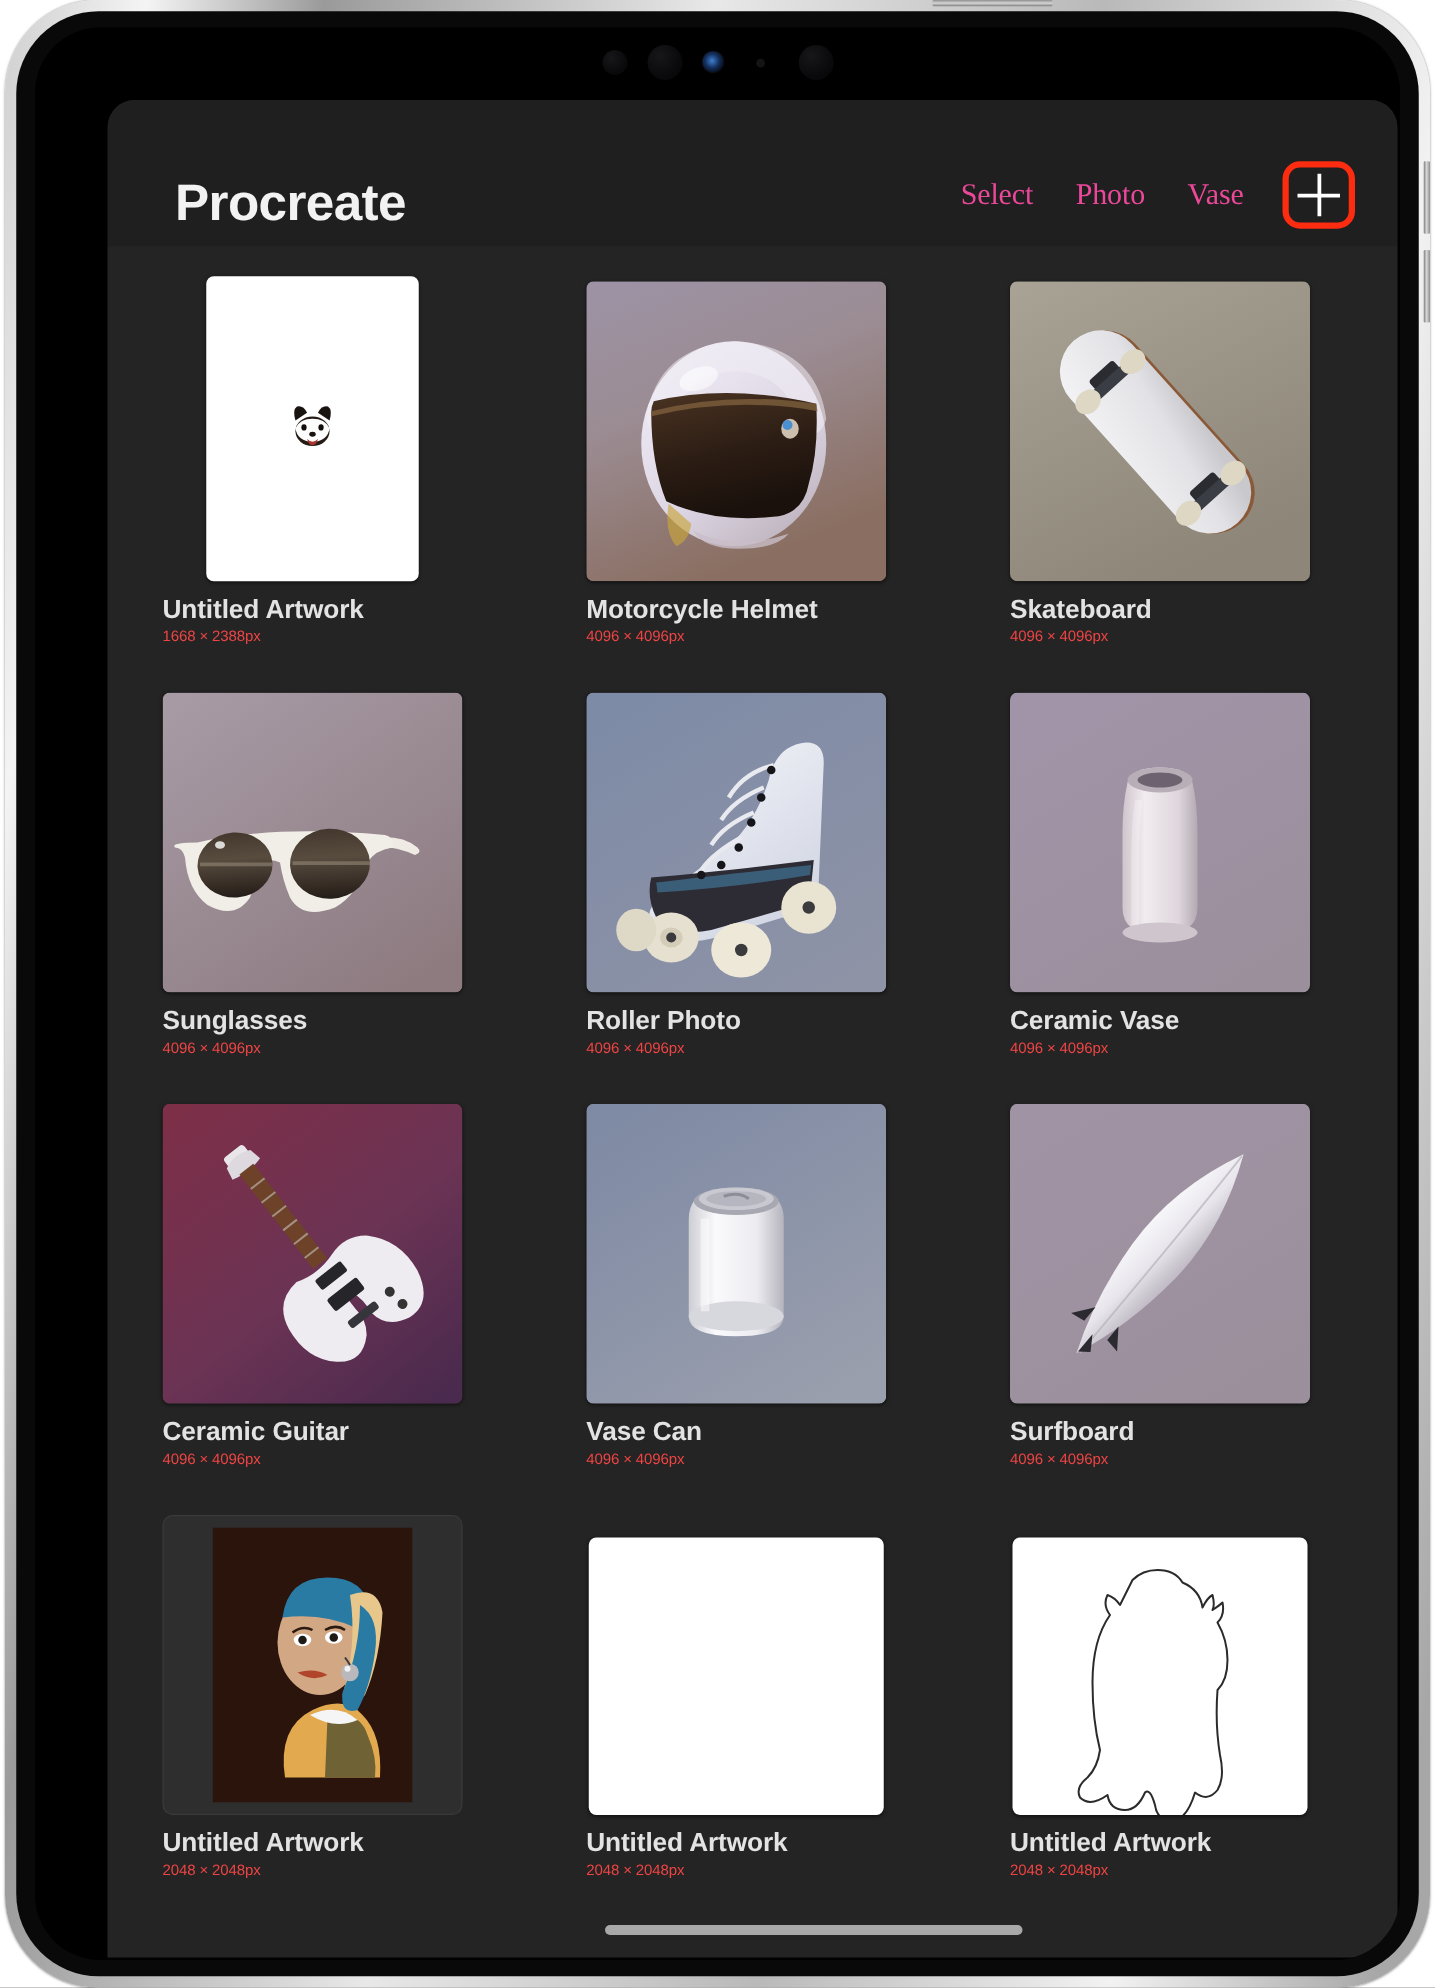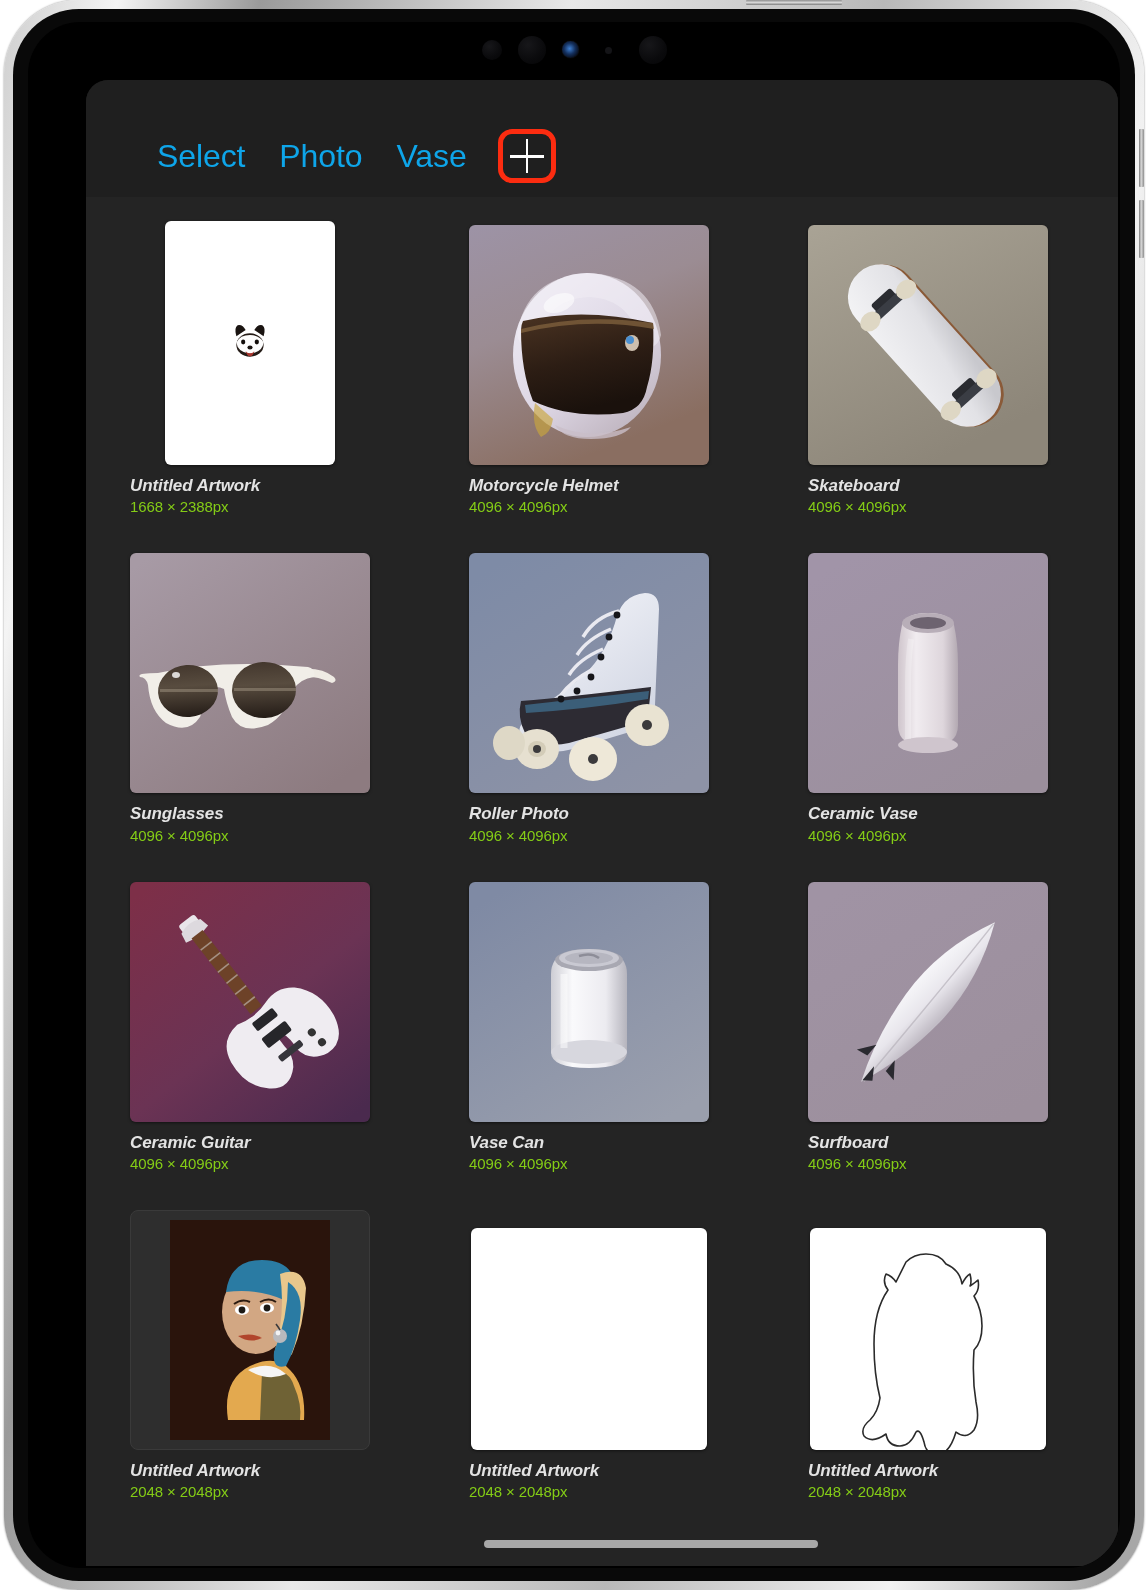--- a/index.html
+++ b/index.html
@@ -93,22 +93,22 @@
     background: #1f1f1f;
     display: flex; align-items: flex-end; justify-content: space-between;
     padding: 0 30px 14px 54px;
   }
   #app-title {
     font-size: 41px; font-weight: 700; color: #f2f2f2;
     letter-spacing: -0.5px; line-height: 1;
   }
   #header-actions { display: flex; align-items: center; gap: 0px; }
   .header-btn {
-    font-size: 32px; color: #0ea5e9; background: none; border: none;
-    font-family: Liberation Sans, sans-serif; cursor: pointer;
+    font-size: 24px; color: #ec4899; background: none; border: none;
+    font-family: Liberation Serif, serif; cursor: pointer;
     padding: 0 17px; line-height: 1; letter-spacing: -0.1px;
   }
   #add-button-wrap {
     position: relative; margin-left: 14px; margin-right: 4px;
     width: 58px; height: 54px;
     display: flex; align-items: center; justify-content: center;
   }
   #add-highlight {
     position: absolute; left: 0; top: 0; width: 58px; height: 54px;
     border: 5px solid #fc2c10; border-radius: 14px; pointer-events: none;
@@ -138,25 +138,25 @@
   .thumb-box {
     width: 240px; height: 240px;
     display: flex; align-items: flex-end; justify-content: center;
     margin-bottom: 10px;
   }
   .thumb {
     border-radius: 6px; overflow: hidden; position: relative;
     box-shadow: 0 1px 3px rgba(0,0,0,.5);
   }
   .art-title {
-    font-size: 17px; font-weight: 700; color: #e3e3e3;
-    line-height: 1.25; letter-spacing: -0.1px; font-style: italic;
+    font-size: 21px; font-weight: 700; color: #e3e3e3;
+    line-height: 1.25; letter-spacing: -0.1px;
   }
   .art-size {
-    font-size: 15px; color: #84cc16; line-height: 1.4; letter-spacing: -0.1px;
+    font-size: 12px; color: #ef4444; line-height: 1.4; letter-spacing: -0.1px;
   }
   .row-gap-spacer { height: 36px; grid-column: 1 / -1; }
 
   
   .tall-white { width: 170px; height: 244px; background: #ffffff; }
   .sq { width: 240px; height: 240px; }
   .white-sq { width: 236px; height: 222px; background: #fff; border-radius: 6px; }
   .framed {
     width: 240px; height: 240px; background: #2e2e2e;
     border: 1px solid #3a3a3a; border-radius: 8px;
@@ -179,20 +179,21 @@
 
     <div id="app-window">
 
       <div id="multitask-handle">
         <span></span>
         <span></span>
         <span></span>
       </div>
 
       <div id="app-header">
+        <div id="app-title">Procreate</div>
         <div id="header-actions">
           <button class="header-btn">Select</button>
           <button class="header-btn">Photo</button>
           <button class="header-btn">Vase</button>
           <div id="add-button-wrap">
             <button id="add-button"></button>
             <div id="add-highlight"></div>
           </div>
         </div>
       </div>

